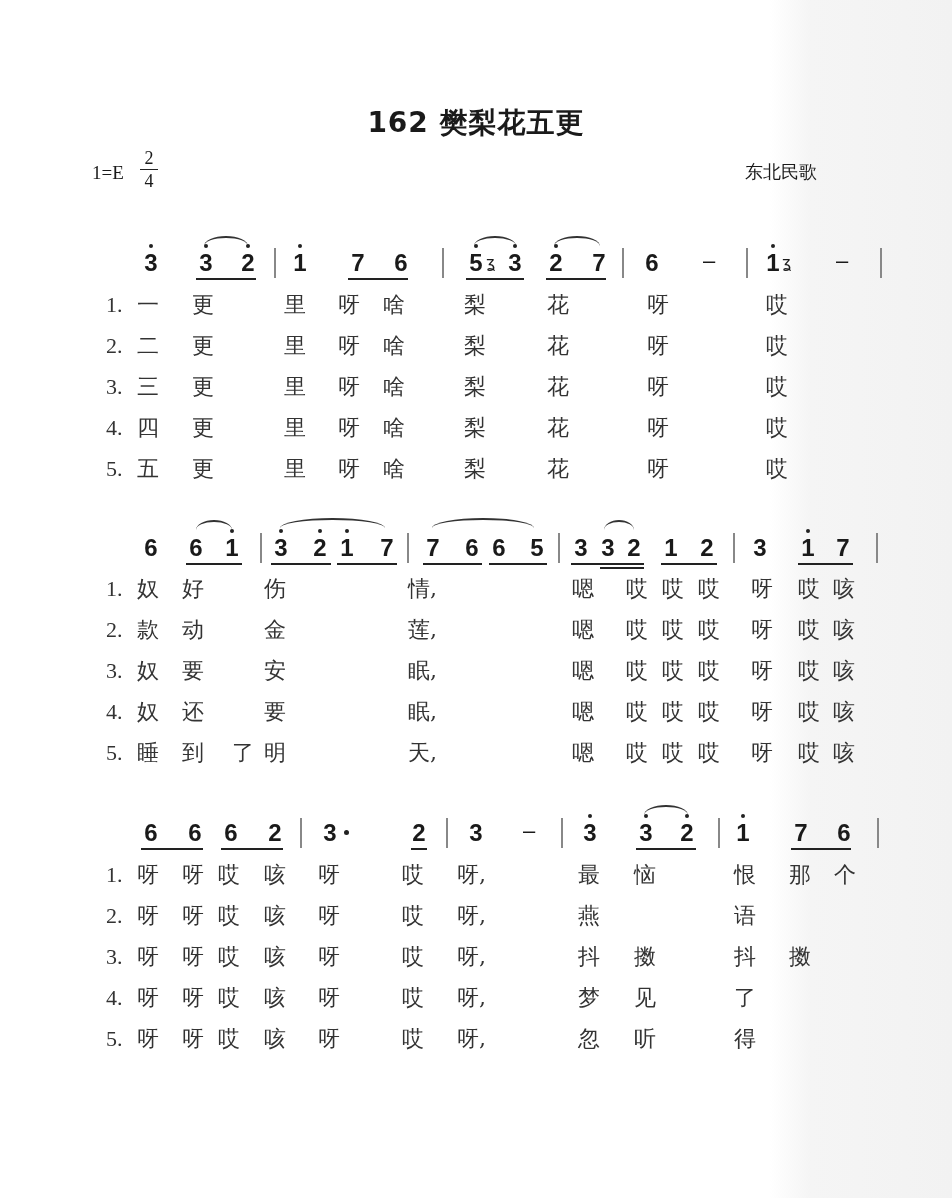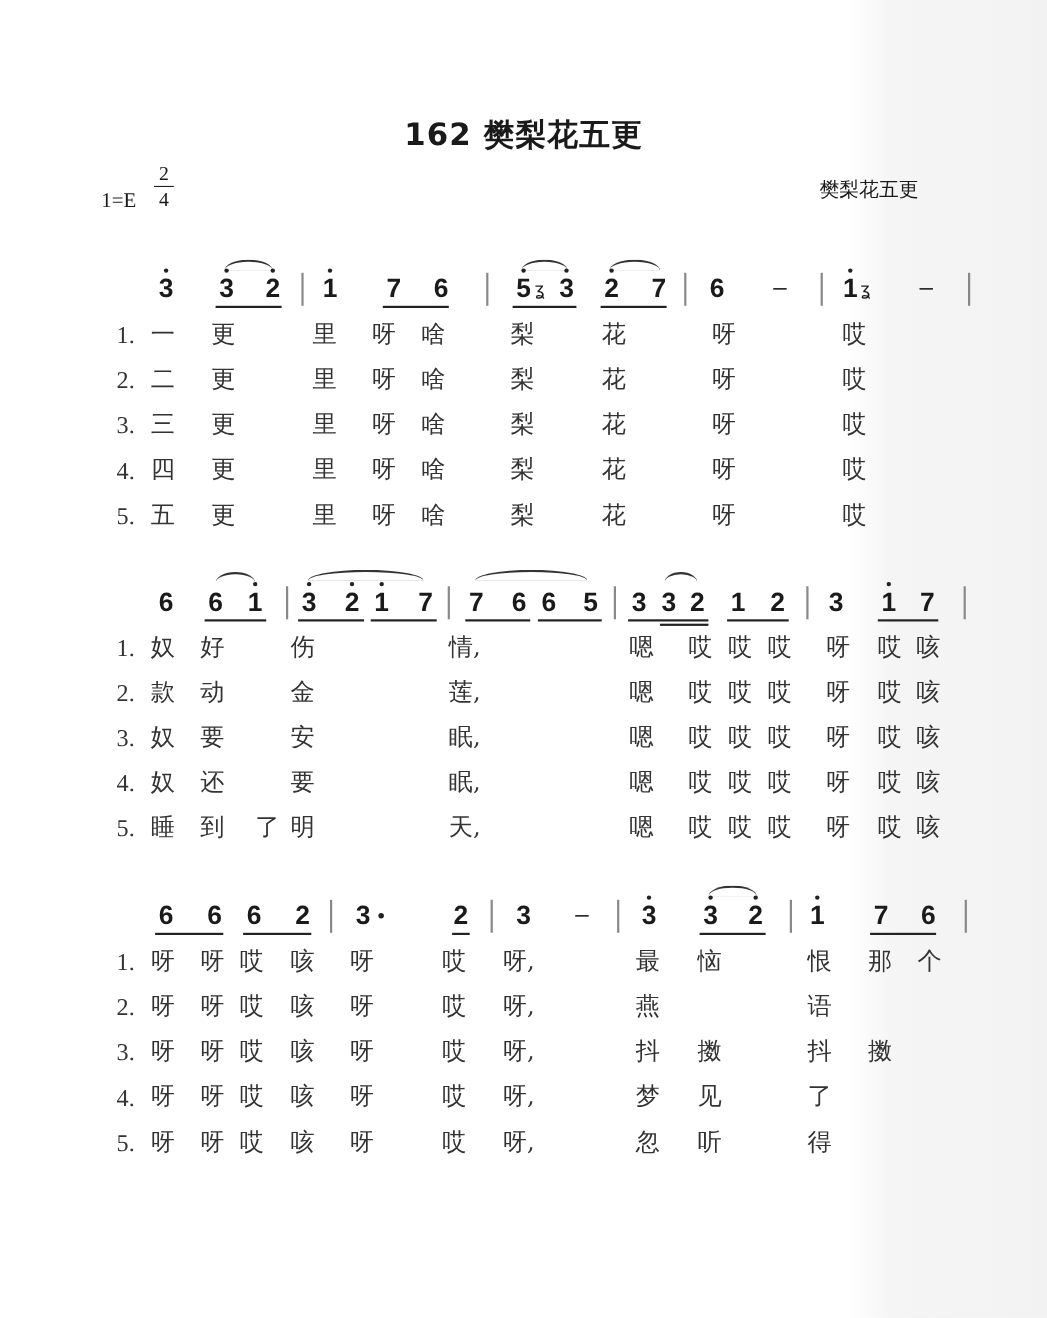--- a/index.html
+++ b/index.html
@@ -3,21 +3,21 @@
 <meta charset="utf-8">
 <style>
   html, body { margin: 0; padding: 0; }
   body {
     width: 952px; height: 1198px; position: relative; overflow: hidden;
     background: linear-gradient(to right, #ffffff 0px, #ffffff 770px, #f5f5f5 810px, #f2f2f2 952px);
     font-family: "DejaVu Sans", sans-serif; color: #1a1a1a;
   }
   .abs { position: absolute; }
   .title { left: 0; width: 952px; top: 104px; text-align: center; font-size: 28px; font-weight: bold; letter-spacing: 1px; }
-  .key { left: 92px; top: 172px; font-family: "Liberation Serif", serif; font-size: 19px; }
+  .key { left: 92px; top: 162px; font-family: "Liberation Serif", serif; font-size: 19px; }
   .ts { left: 140px; top: 148px; width: 18px; text-align: center; font-family: "Liberation Serif", serif; font-size: 18px; line-height: 20px; }
   .ts .line { height: 1px; background: #222; margin: 1px 0; }
   .origin { left: 745px; top: 160px; font-size: 18px; font-family: "DejaVu Serif", serif; }
   .note { position: absolute; font-family: "Liberation Sans", sans-serif; font-weight: bold; font-size: 24px; width: 20px; text-align: center; line-height: 26px; }
   .hdot { position: absolute; width: 4px; height: 4px; border-radius: 50%; background: #222; left: 8px; top: -5px; }
   .uline { position: absolute; height: 2px; background: #222; }
   .bar { position: absolute; width: 2px; background: #888; height: 30px; }
   .slur { position: absolute; border-top: 2px solid #333; border-radius: 50% 50% 0 0 / 100% 100% 0 0; height: 8px; }
   .dash { position: absolute; font-family: "Liberation Sans", sans-serif; font-size: 22px; }
   .grace { position: absolute; font-size: 16px; font-family: "DejaVu Sans", sans-serif; }
@@ -28,21 +28,21 @@
 </head>
 <body>
 
 <div class="abs title">162  樊梨花五更</div>
 <div class="abs key">1=E</div>
 <div class="abs ts">
   <div>2</div>
   <div class="line"></div>
   <div>4</div>
 </div>
-<div class="abs origin">樊梨花五更</div>
+<div class="abs origin">东北民歌</div>
 
 <div>
 
   <div class="note" style="left:141px;top:250px">3</div>
   <div class="hdot" style="left:149px;top:244px"></div>
   <div class="note" style="left:196px;top:250px">3</div>
   <div class="hdot" style="left:204px;top:244px"></div>
   <div class="note" style="left:238px;top:250px">2</div>
   <div class="hdot" style="left:246px;top:244px"></div>
   <div class="slur" style="left:204px;top:236px;width:44px"></div>

